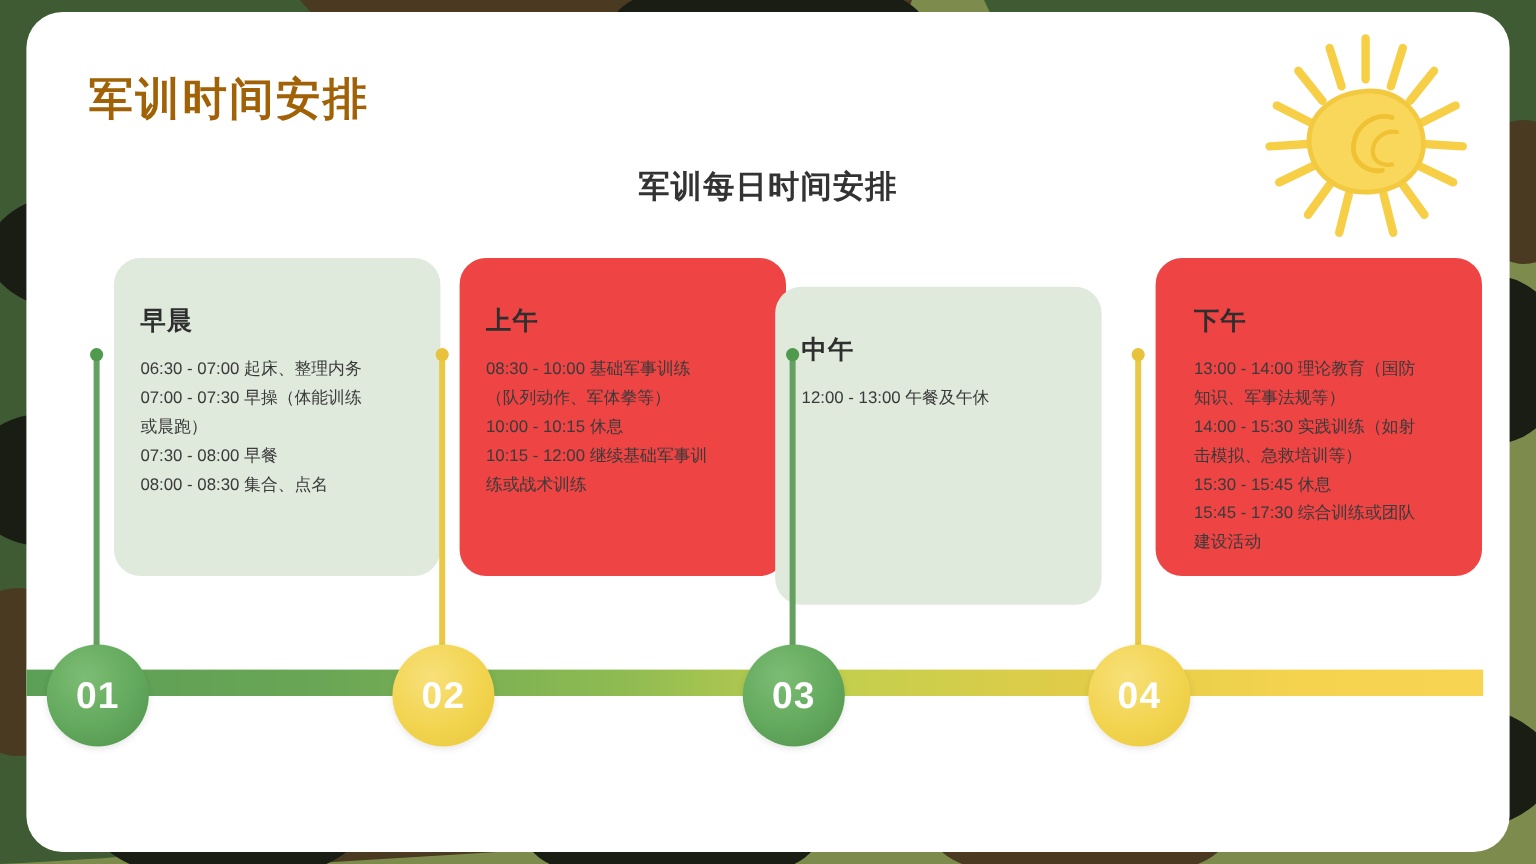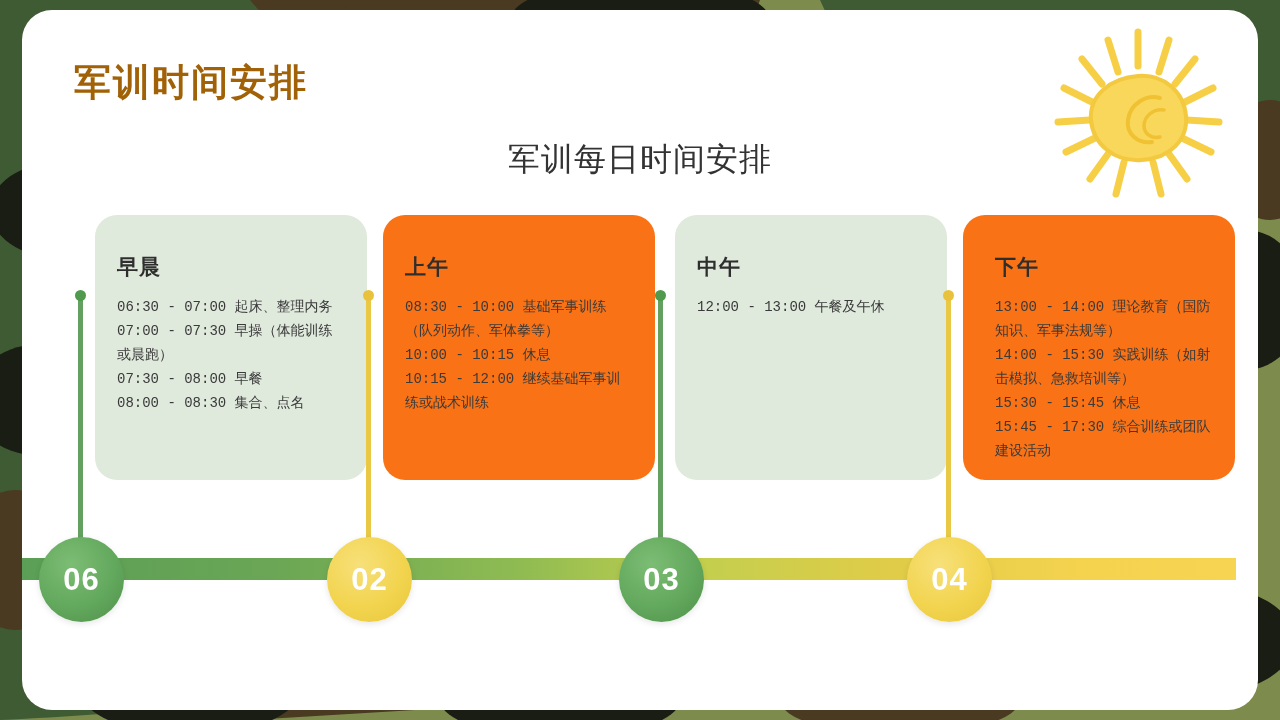--- a/index.html
+++ b/index.html
@@ -22,21 +22,21 @@
 
   
   .main-title {
     position:absolute; left:52px; top:48px;
     font-size:37px; font-weight:bold; color:#a16207;
     letter-spacing:2px;
   }
   .sub-title {
     position:absolute; left:0; top:128px; width:100%;
     text-align:center;
-    font-size:32px; font-weight:normal; color:#333333;
+    font-size:26px; font-weight:bold; color:#333333;
     letter-spacing:1px;
   }
 
   
   .sun { position:absolute; right:20px; top:14px; width:200px; height:180px; }
 
   
   .bar {
     position:absolute; left:-22px; top:548px;
     width:1236px; height:22px;
@@ -44,24 +44,23 @@
   }
 
   
   .col { position:absolute; top:0; }
 
   .card {
     position:absolute; top:205px;
     width:272px; height:265px;
     border-radius:22px;
     padding:38px 20px 0 22px;
-    font-family:Liberation Mono, monospace;
   }
   .card.green  { background:#dfe9dc; }
-  .card.yellow { background:#f97316; }
+  .card.yellow { background:#ef4444; }
 
   .card-title {
     font-size:21px; font-weight:bold; color:#2e2e2e;
     letter-spacing:1px; margin-bottom:14px;
   }
   .card-body {
     font-size:14px; color:#3a3a3a; line-height:1.72;
     white-space:pre-line;
   }
 
@@ -146,40 +145,40 @@
       <div class="card-title">早晨</div>
       <div class="card-body">06:30 - 07:00 起床、整理内务
 07:00 - 07:30 早操（体能训练
 或晨跑）
 07:30 - 08:00 早餐
 08:00 - 08:30 集合、点名</div>
     </div>
     <div class="conn green" style="left:56px;">
       <span class="dot"></span>
     </div>
-    <div class="circle green" style="left:17px;">06</div>
+    <div class="circle green" style="left:17px;">01</div>
   </div>
 
   <div class="col">
     <div class="card yellow" style="left:361px;">
       <div class="card-title">上午</div>
       <div class="card-body">08:30 - 10:00 基础军事训练
  （队列动作、军体拳等）
 10:00 - 10:15 休息
 10:15 - 12:00 继续基础军事训
 练或战术训练</div>
     </div>
     <div class="conn yellow" style="left:344px;">
       <span class="dot"></span>
     </div>
     <div class="circle yellow" style="left:305px;">02</div>
   </div>
 
   <div class="col">
-    <div class="card green" style="left:653px;">
+    <div class="card green" style="left:624px;margin-top:24px;">
       <div class="card-title">中午</div>
       <div class="card-body">12:00 - 13:00 午餐及午休</div>
     </div>
     <div class="conn green" style="left:636px;">
       <span class="dot"></span>
     </div>
     <div class="circle green" style="left:597px;text-align:center;">03</div>
   </div>
 
   <div class="col">

